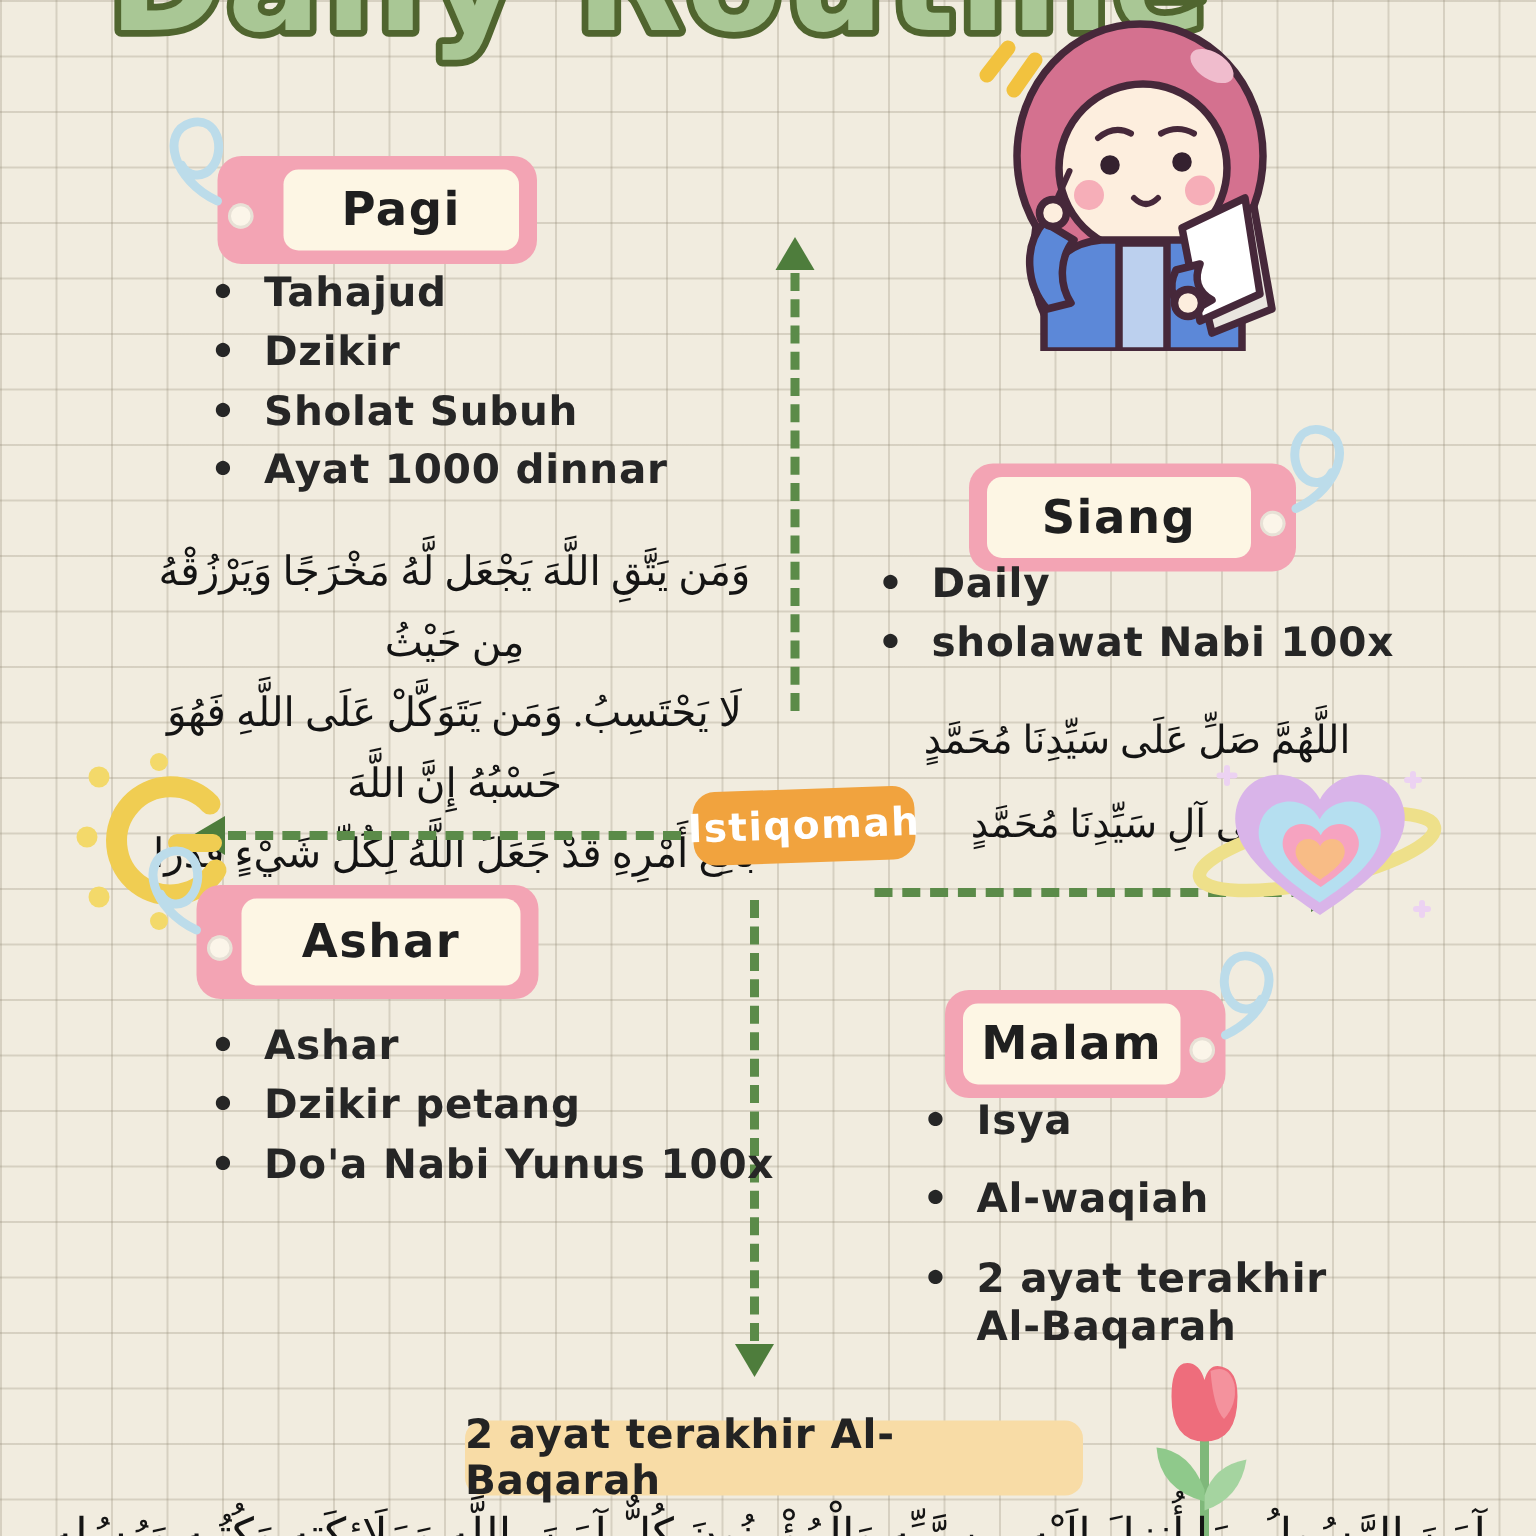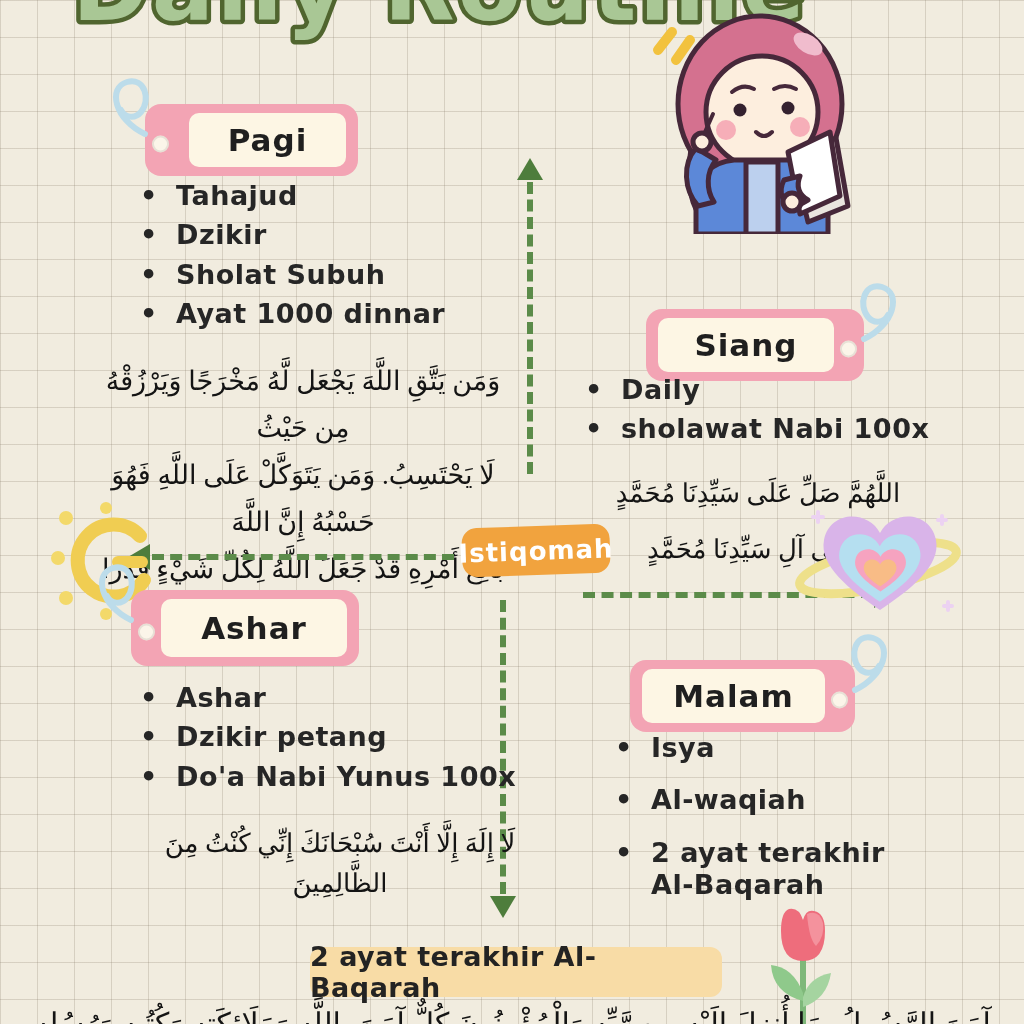--- a/index.html
+++ b/index.html
@@ -198,25 +198,22 @@
     <span class="tag-hole"></span>
     <span class="tag-inner">Ashar</span>
   </div>
 
   <div class="list" style="left:140px;top:682px;width:400px;">
     <div class="li">Ashar</div>
     <div class="li">Dzikir petang</div>
     <div class="li">Do'a Nabi Yunus 100x</div>
   </div>
 
-  <div class="arabic" style="left:120px;top:824px;width:440px;font-size:26px;line-height:40px;">
-    <div>لَا إِلَهَ إِلَّا أَنْتَ سُبْحَانَكَ إِنِّي كُنْتُ مِنَ الظَّالِمِينَ</div>
-  </div>
-
-  <div class="tag right" style="left:630px;top:637px;width:225px;height:72px;justify-content:center;">
+
+  <div class="tag right" style="left:630px;top:637px;width:187px;height:72px;justify-content:center;">
     <svg class="string right" viewBox="0 0 62 72">
       <path d="M40,64 C10,50 2,18 22,12 C40,7 46,30 36,42 C30,49 20,48 16,40" stroke="#bcdcea" stroke-width="6" fill="none" stroke-linecap="round"></path>
     </svg>
     <span class="tag-hole"></span>
     <span class="tag-inner">Malam</span>
   </div>
 
   <div class="list" style="left:615px;top:732px;width:300px;gap:20px;">
     <div class="li">Isya</div>
     <div class="li">Al-waqiah</div>

